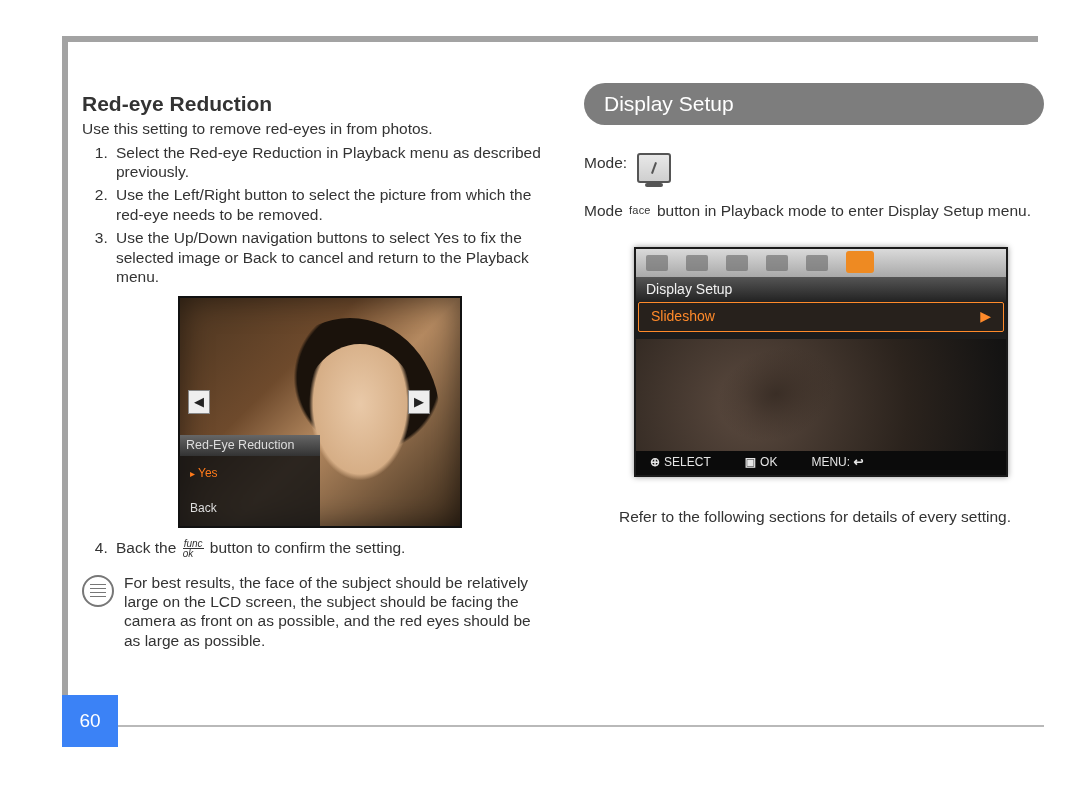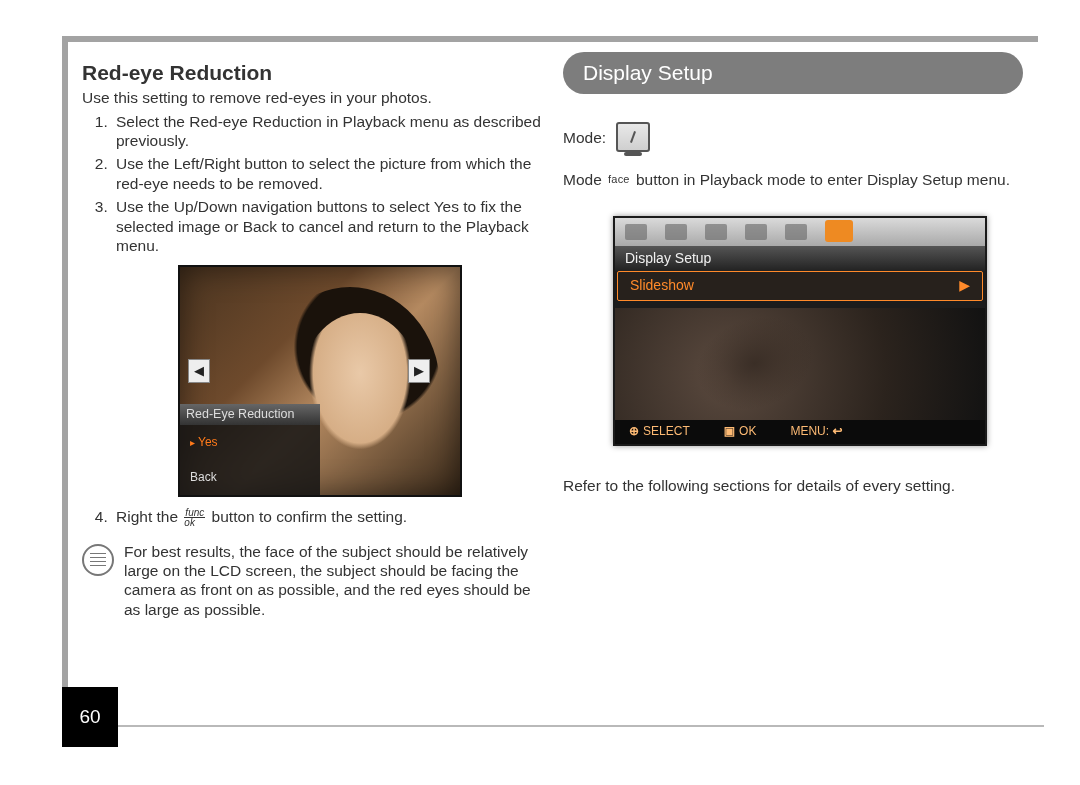--- a/index.html
+++ b/index.html
@@ -19,21 +19,22 @@
     top: 36px;
     left: 62px;
     right: 42px;
     bottom: 48px;
     border-top: 6px solid #a3a3a3;
     border-left: 6px solid #a3a3a3;
   }
   .content {
     display: flex;
     padding: 12px 0 0 14px;
-    gap: 19px;
+    gap: 40px;
+    margin-top: 31px;
   }
   .col {
     flex: 0 0 462px;
   }
   h2.heading {
     font-size: 21px;
     margin: 6px 0 2px 0;
     font-weight: 600;
     color: #333;
   }
@@ -46,22 +47,22 @@
   }
   ol.steps li {
     margin-bottom: 4px;
     padding-left: 4px;
   }
   .page-num-tab {
     position: absolute;
     left: -6px;
     bottom: -10px;
     width: 56px;
-    height: 60px;
-    background: #000000;
+    height: 52px;
+    background: #3b82f6;
     color: #fff;
     font-size: 19px;
     display: flex;
     align-items: center;
     justify-content: center;
   }
   .footer-line {
     position: absolute;
     left: 50px;
     right: -6px;
@@ -116,21 +117,21 @@
     color: #fff;
     font-size: 21px;
     padding: 8px 20px;
     border-radius: 22px;
     width: 420px;
     margin-top: -2px;
     margin-bottom: 28px;
   }
   .mode-row {
     display:flex;
-    align-items:center;
+    align-items:flex-start;
     gap:10px;
     margin-bottom: 18px;
   }
   .mode-icon {
     width: 30px; height: 26px;
     border: 2px solid #555;
     border-radius: 3px;
     position: relative;
     background: linear-gradient(#e8e8e8,#cfcfcf);
   }
@@ -283,60 +284,60 @@
   }
   .hints{
     position:absolute;
     left:0;right:0;bottom:0;
     height:24px;
     display:flex;
     align-items:center;
     gap:34px;
     padding:0 14px;
     background: rgba(0,0,0,0.6);
-    color:#fdba74;
+    color:#e5e5e5;
     font-size:12px;
     font-family: Arial, sans-serif;
   }
   .hints .k{
     display:inline-block;
     margin-right:4px;
     font-weight:bold;
   }
 </style>
 </head>
 <body>
 
 <div class="frame">
   <div class="content">
 
     <div class="col">
       <h2 class="heading">Red-eye Reduction</h2>
-      <p class="intro">Use this setting to remove red-eyes in your photos.</p>
+      <p class="intro">Use this setting to remove red-eyes in from photos.</p>
       <ol class="steps">
         <li>Select the Red-eye Reduction in Playback menu as described previously.</li>
         <li>Use the Left/Right button to select the picture from which the red-eye needs to be removed.</li>
         <li>Use the Up/Down navigation buttons to select Yes to fix the selected image or Back to cancel and return to the Playback menu.</li>
       </ol>
 
       <div class="lcd-left">
         <div class="hair"></div>
         <div class="face"></div>
         <div class="nav-arrow nav-left">◀</div>
         <div class="nav-arrow nav-right">▶</div>
         <div class="lcd-menu">
           <div class="title">Red-Eye Reduction</div>
           <div class="row sel">Yes</div>
           <div class="row">Back</div>
         </div>
       </div>
 
       <ol class="steps" start="4">
         <li>
-          <span>Right the</span>
+          <span>Back the</span>
           <span class="funcok">
             <span>func</span>
             <span>ok</span>
           </span>
           <span>button to confirm the setting.</span>
         </li>
       </ol>
 
       <div class="note-row">
         <div class="note-icon"></div>
@@ -374,19 +375,19 @@
         </div>
         <div class="menu-item">Wallpaper Settings</div>
         <div class="flower-bg"></div>
         <div class="hints">
           <span><span class="k">⊕</span><span>SELECT</span></span>
           <span><span class="k">▣</span><span>OK</span></span>
           <span><span>MENU:</span> <span class="k">↩</span></span>
         </div>
       </div>
 
-      <p style="margin-top:30px;">Refer to the following sections for details of every setting.</p>
+      <p style="margin-top:30px;text-align:center;">Refer to the following sections for details of every setting.</p>
     </div>
   </div>
 
   <div class="footer-line"></div>
   <div class="page-num-tab">60</div>
 </div>
 
 </body></html>

